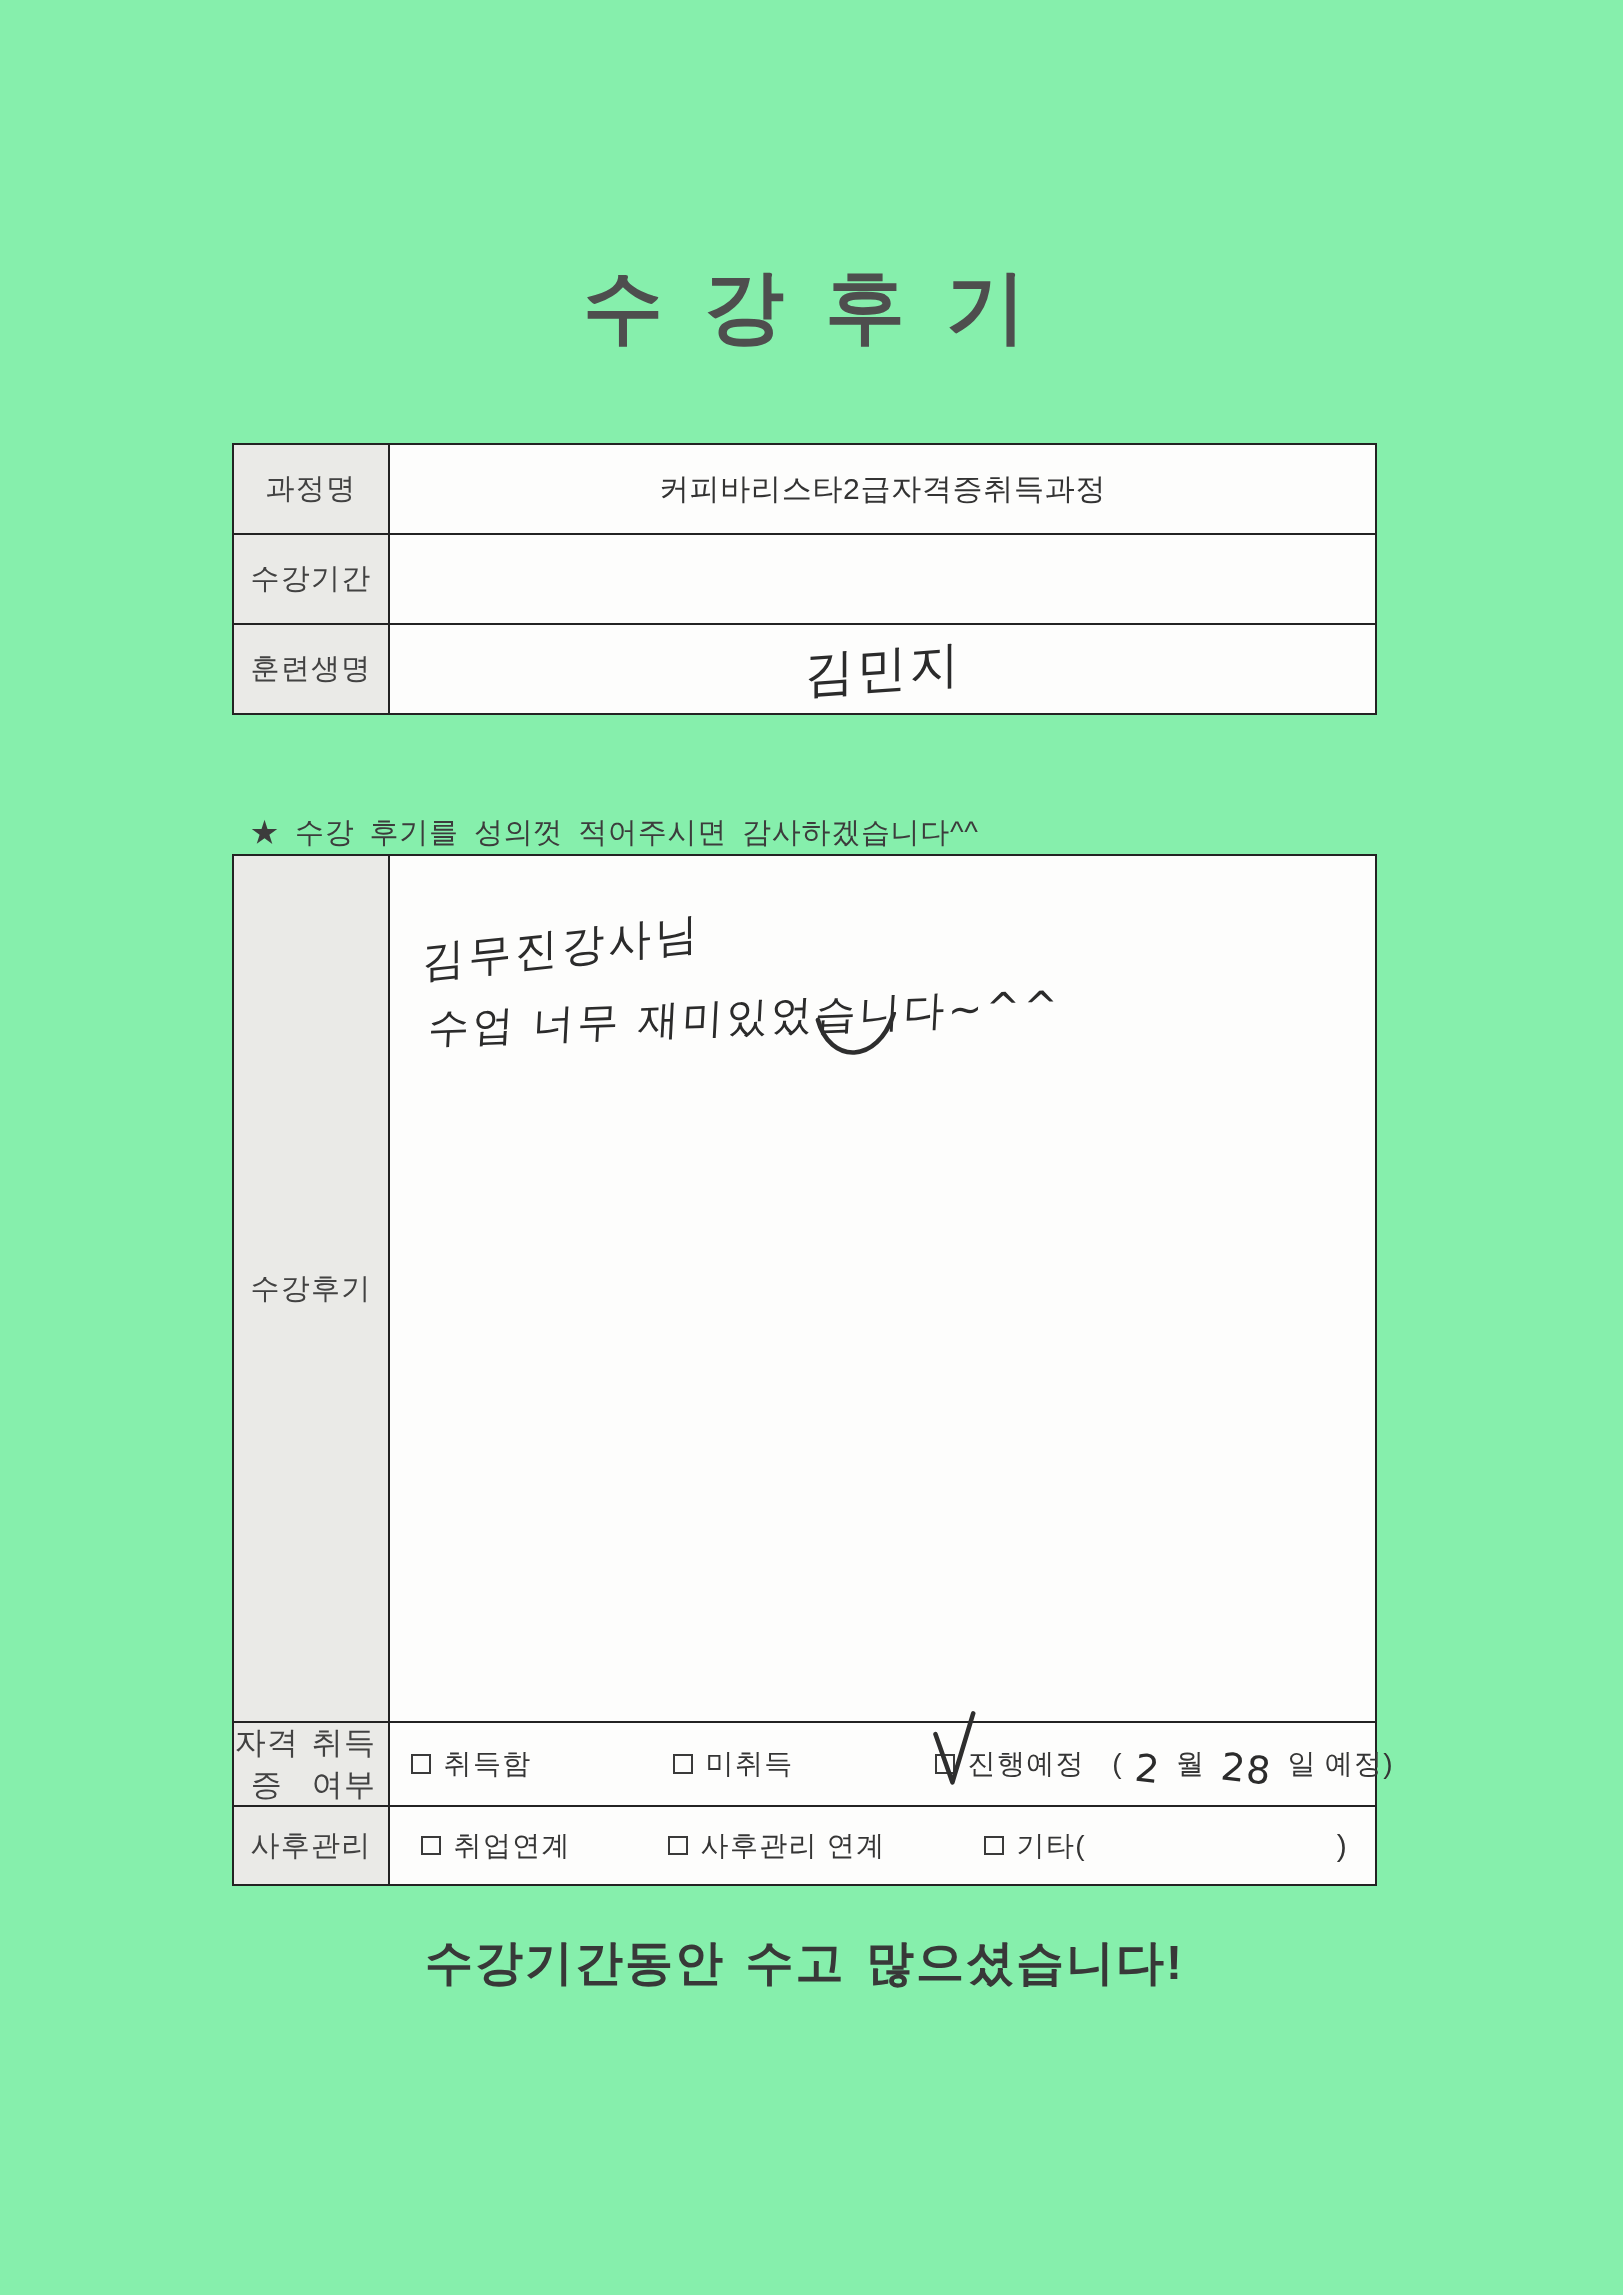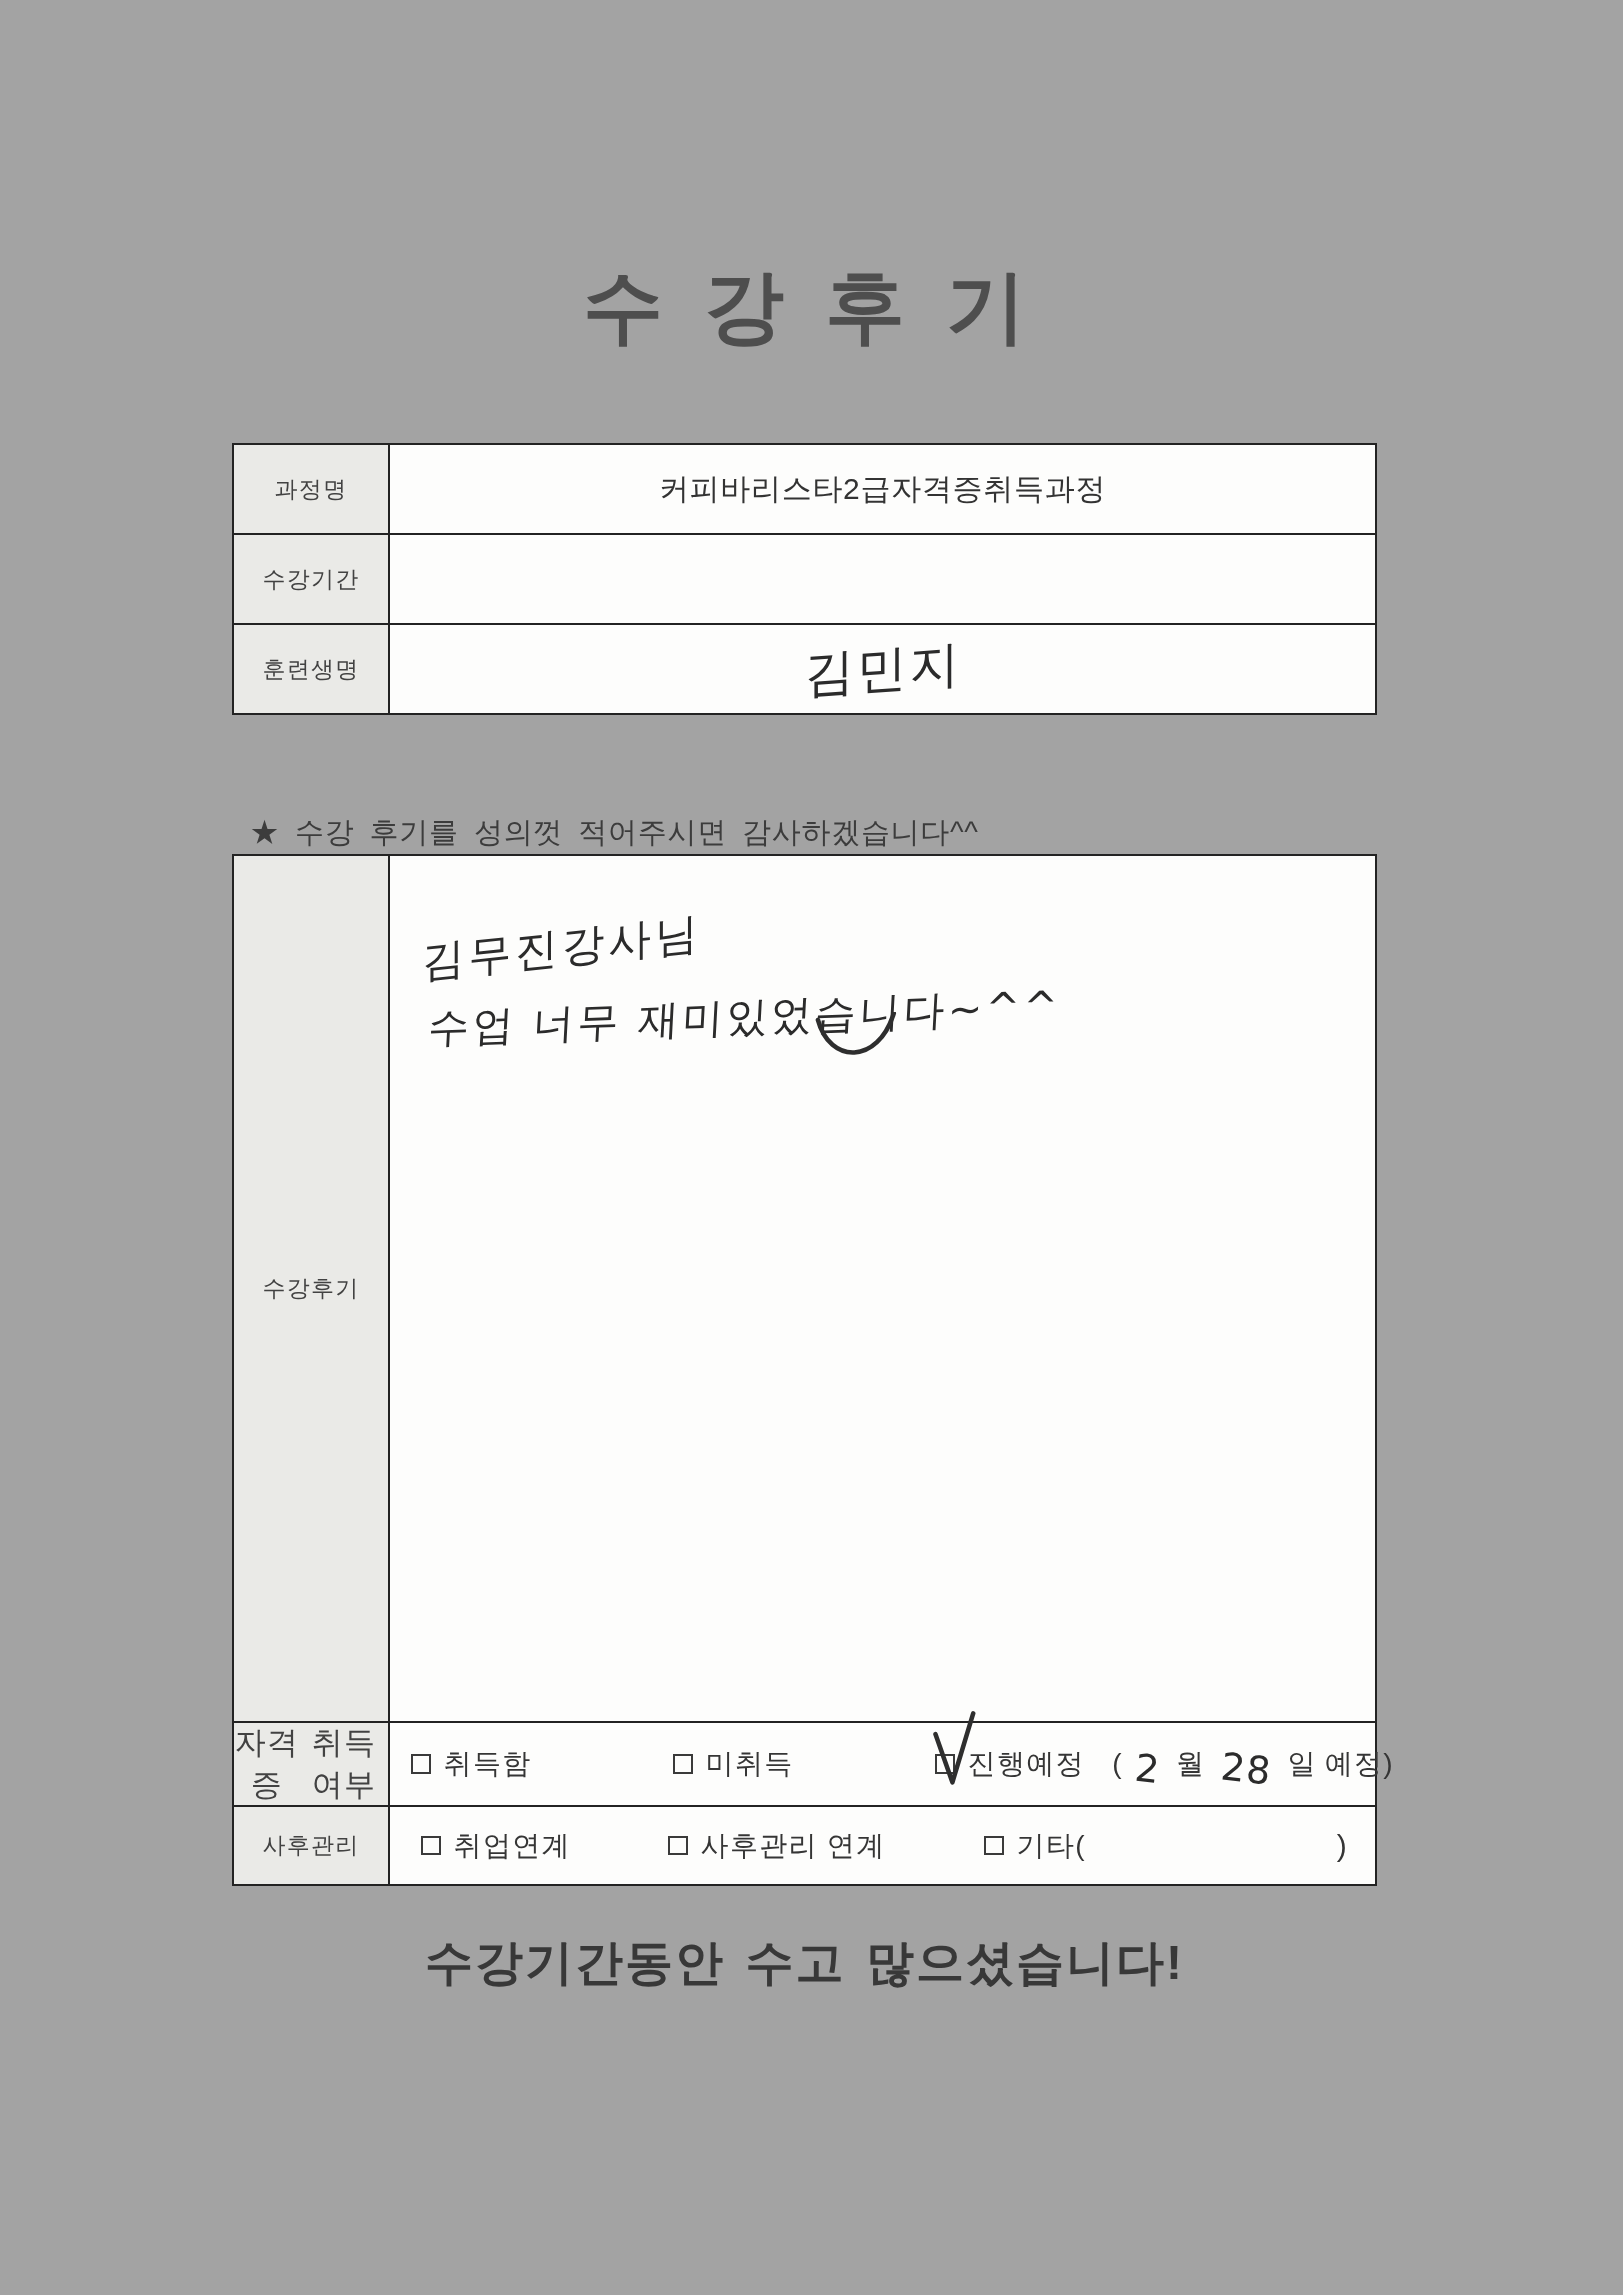--- a/index.html
+++ b/index.html
@@ -3,21 +3,21 @@
 <meta charset="utf-8">
 <style>
   html,body{margin:0;padding:0;}
   body{
     width:1624px;height:2295px;
     background:#f4f4f2;
     font-family:"Liberation Sans", sans-serif;
   }
   .page{
     position:relative;width:1624px;height:2295px;
-    background:#a3a3a3;overflow:hidden;
+    background:#86efac;overflow:hidden;
     color:#3d3d3d;
   }
   
   .title{
     position:absolute;left:232px;top:254px;width:1145px;
     text-align:center;font-size:80px;font-weight:700;
     letter-spacing:41px;padding-left:41px;box-sizing:border-box;
     color:#4e4e4e;
   }
   
@@ -25,21 +25,21 @@
     position:absolute;left:232px;top:443px;width:1145px;
     border:2.6px solid #232323;box-sizing:border-box;
     background:#fdfdfc;
   }
   .irow{display:flex;height:88px;border-bottom:2px solid #232323;}
   .irow:last-child{border-bottom:none;}
   .lcell{
     width:156px;flex:0 0 156px;background:#eaeae7;
     border-right:2px solid #232323;
     display:flex;align-items:center;justify-content:center;
-    font-size:23px;color:#424242;letter-spacing:1.3px;
+    font-size:29px;color:#424242;letter-spacing:1.3px;
     box-sizing:border-box;text-align:center;
   }
   .vcell{
     flex:1;display:flex;align-items:center;justify-content:center;
     font-size:30px;color:#333333;letter-spacing:0.7px;position:relative;
   }
   .hw{
     color:#2b2b2b;
     font-family:"DejaVu Sans", sans-serif;
   }

